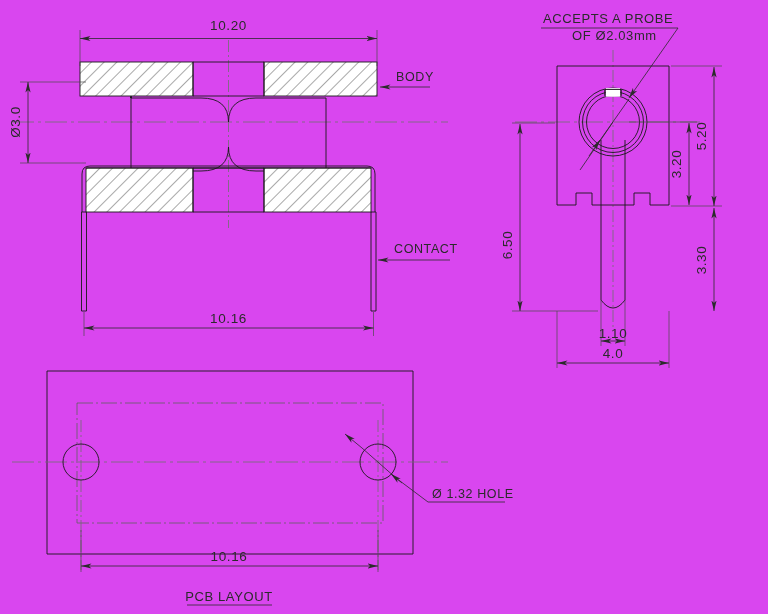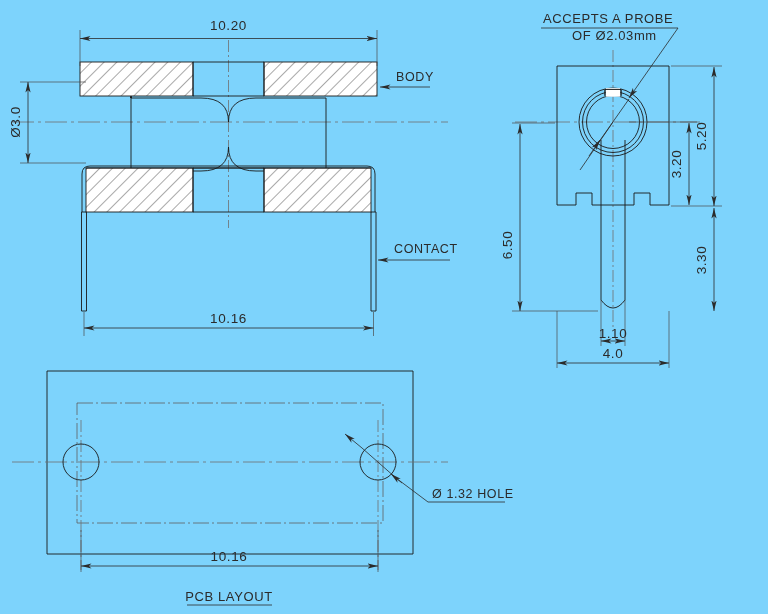--- a/index.html
+++ b/index.html
@@ -11,21 +11,21 @@
   body {
     width: 768px;
     height: 614px;
     overflow: hidden;
     font-family: "Liberation Sans", sans-serif;
   }
   #drawing-root {
     position: relative;
     width: 768px;
     height: 614px;
-    background: #7dd3fc;
+    background: #d946ef;
   }
   svg#cad {
     display: block;
     width: 768px;
     height: 614px;
   }
   .ln {
     stroke: #1a1a1a;
     stroke-width: 0.9;
     fill: none;

